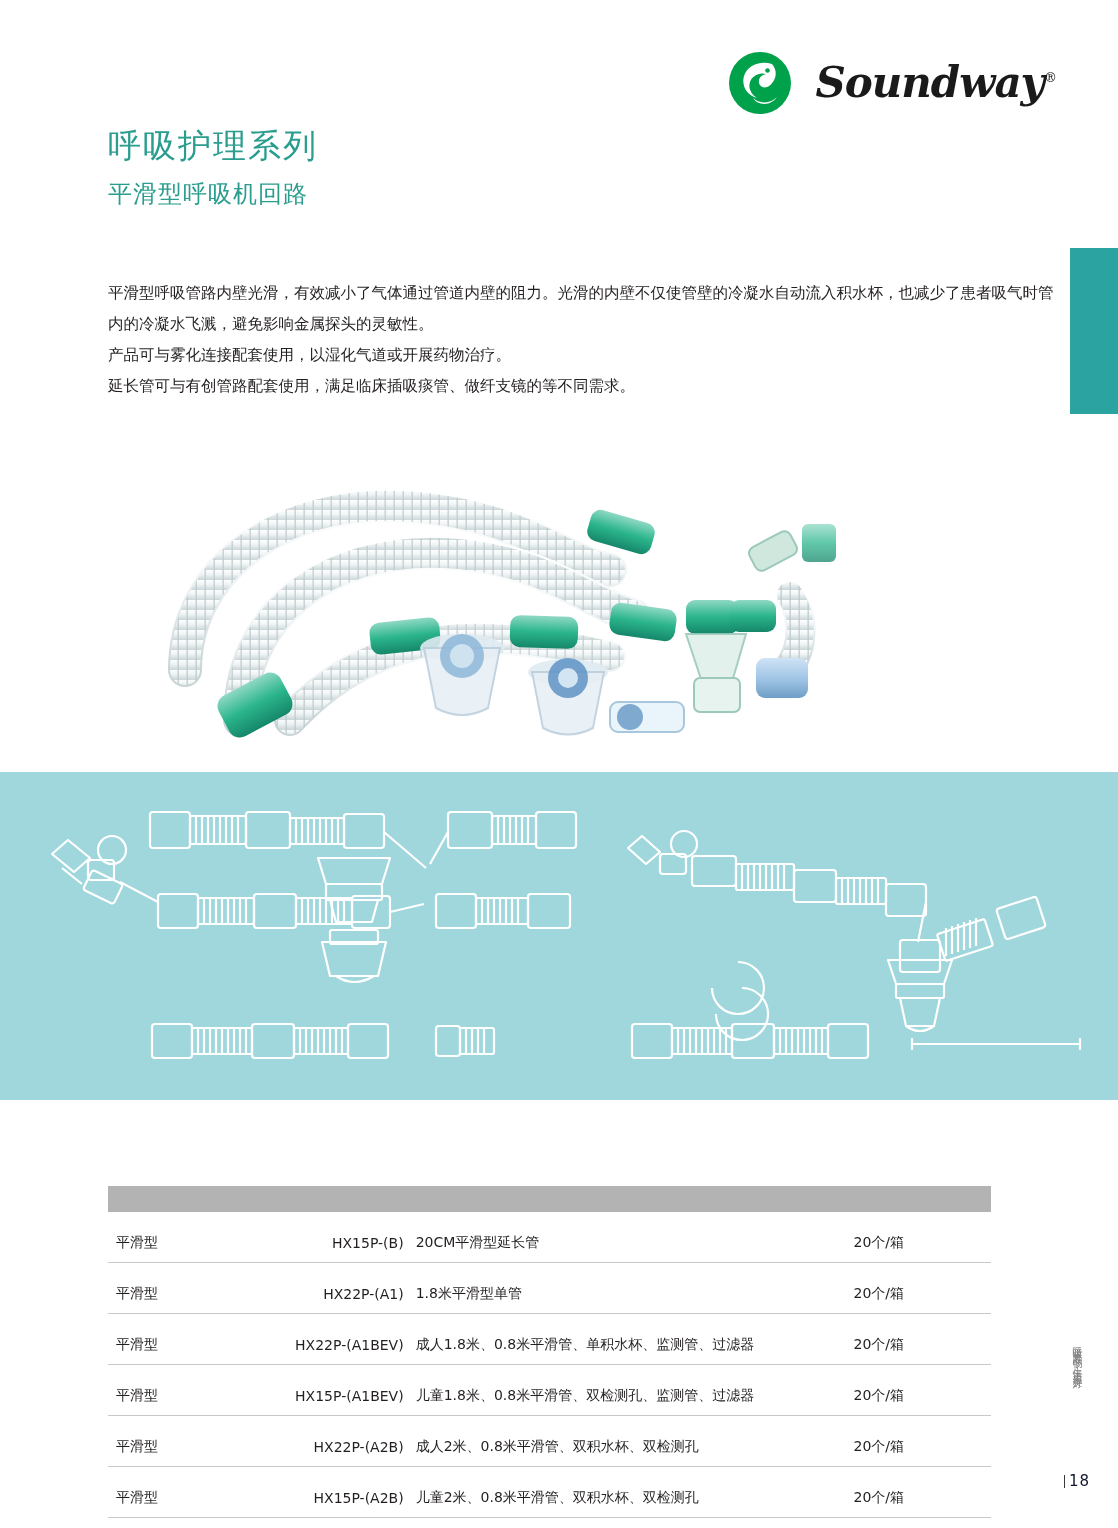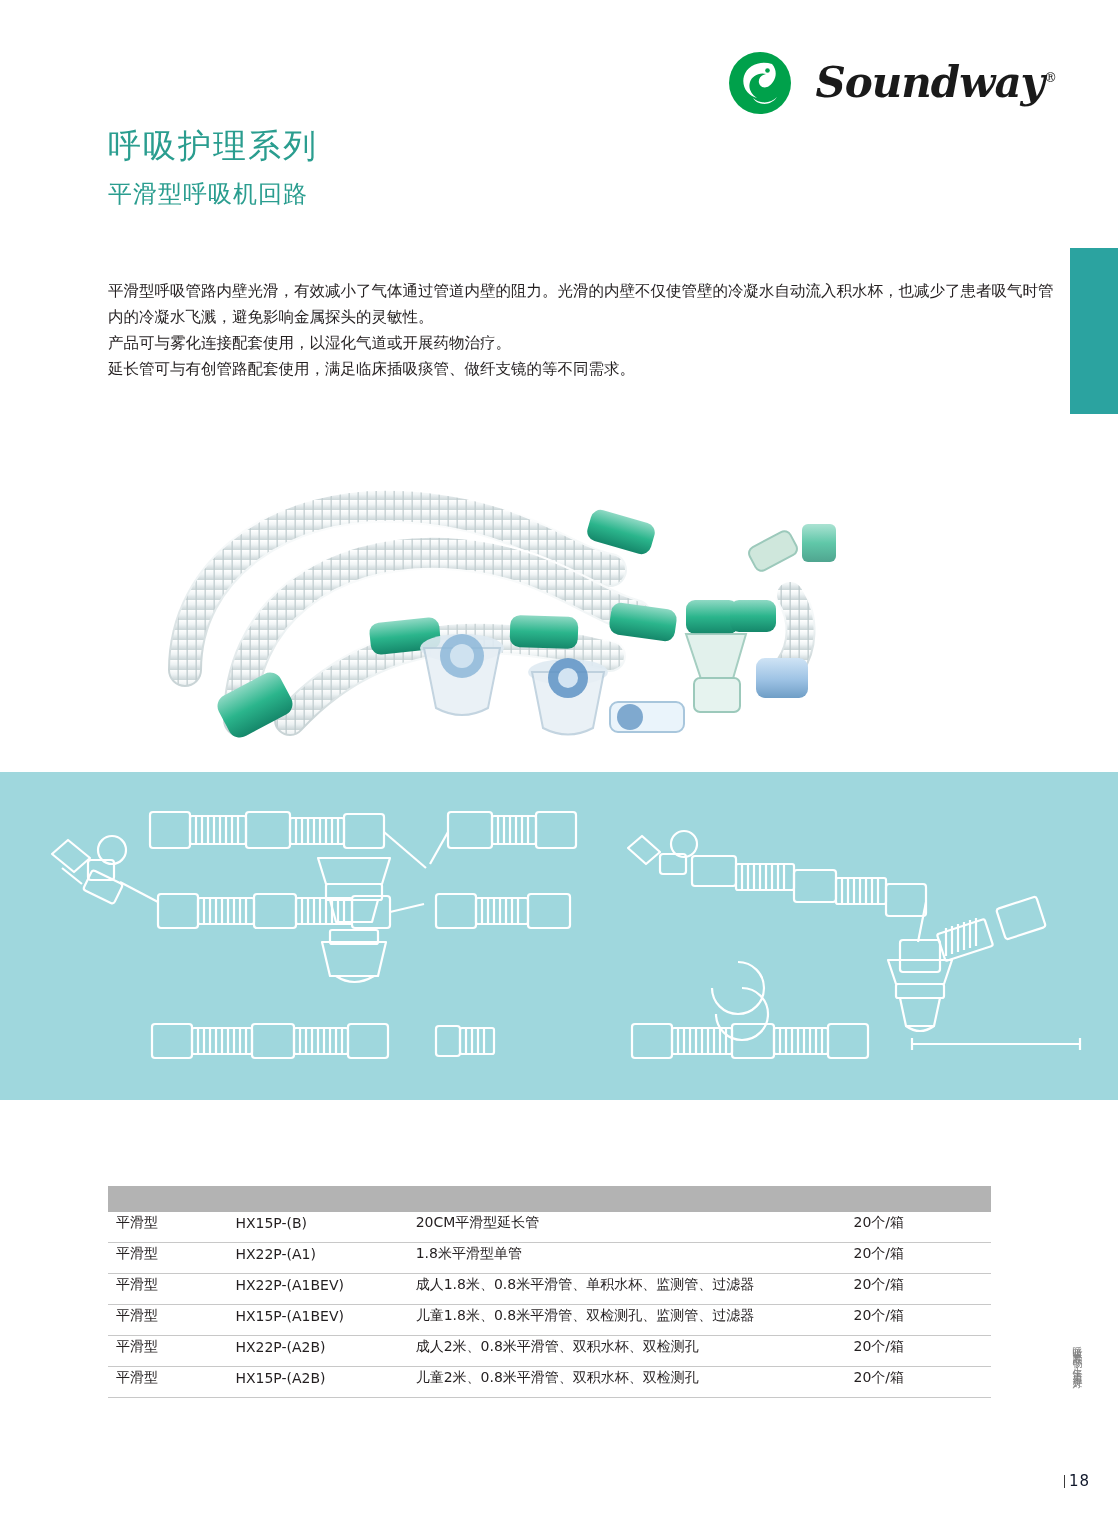--- a/index.html
+++ b/index.html
@@ -84,21 +84,21 @@
     background: #2ba3a0;
   }
 
   
   .intro {
     position: absolute;
     left: 108px;
     top: 278px;
     width: 950px;
     font-size: 15.5px;
-    line-height: 26px;
+    line-height: 31px;
     color: #231f20;
   }
   .intro p { margin: 0; }
 
   
   .photo {
     position: absolute;
     left: 90px;
     top: 420px;
     width: 960px;
@@ -129,28 +129,28 @@
     color: #231f20;
   }
   table.spec thead th {
     background: #b3b3b3;
     height: 26px;
     border: none;
     padding: 0;
   }
   table.spec tbody td {
     border-bottom: 1px solid #c8c8c8;
-    padding: 0 4px 8px 8px;
+    padding: 20px 4px 8px 8px;
     height: 22px;
     white-space: nowrap;
     margin-left: 16px;
   }
   table.spec tbody tr:first-child td { border-top: none; }
   .col-type  { width: 118px; }
-  .col-model { width: 178px; }
+  .col-model { width: 178px; text-align: right; }
   .col-desc  { width: 440px; }
   .col-pack  { width: 147px; }
 
   
   .footer-vert {
     position: absolute;
     right: 34px;
     top: 1338px;
     writing-mode: vertical-rl;
     font-size: 10px;

